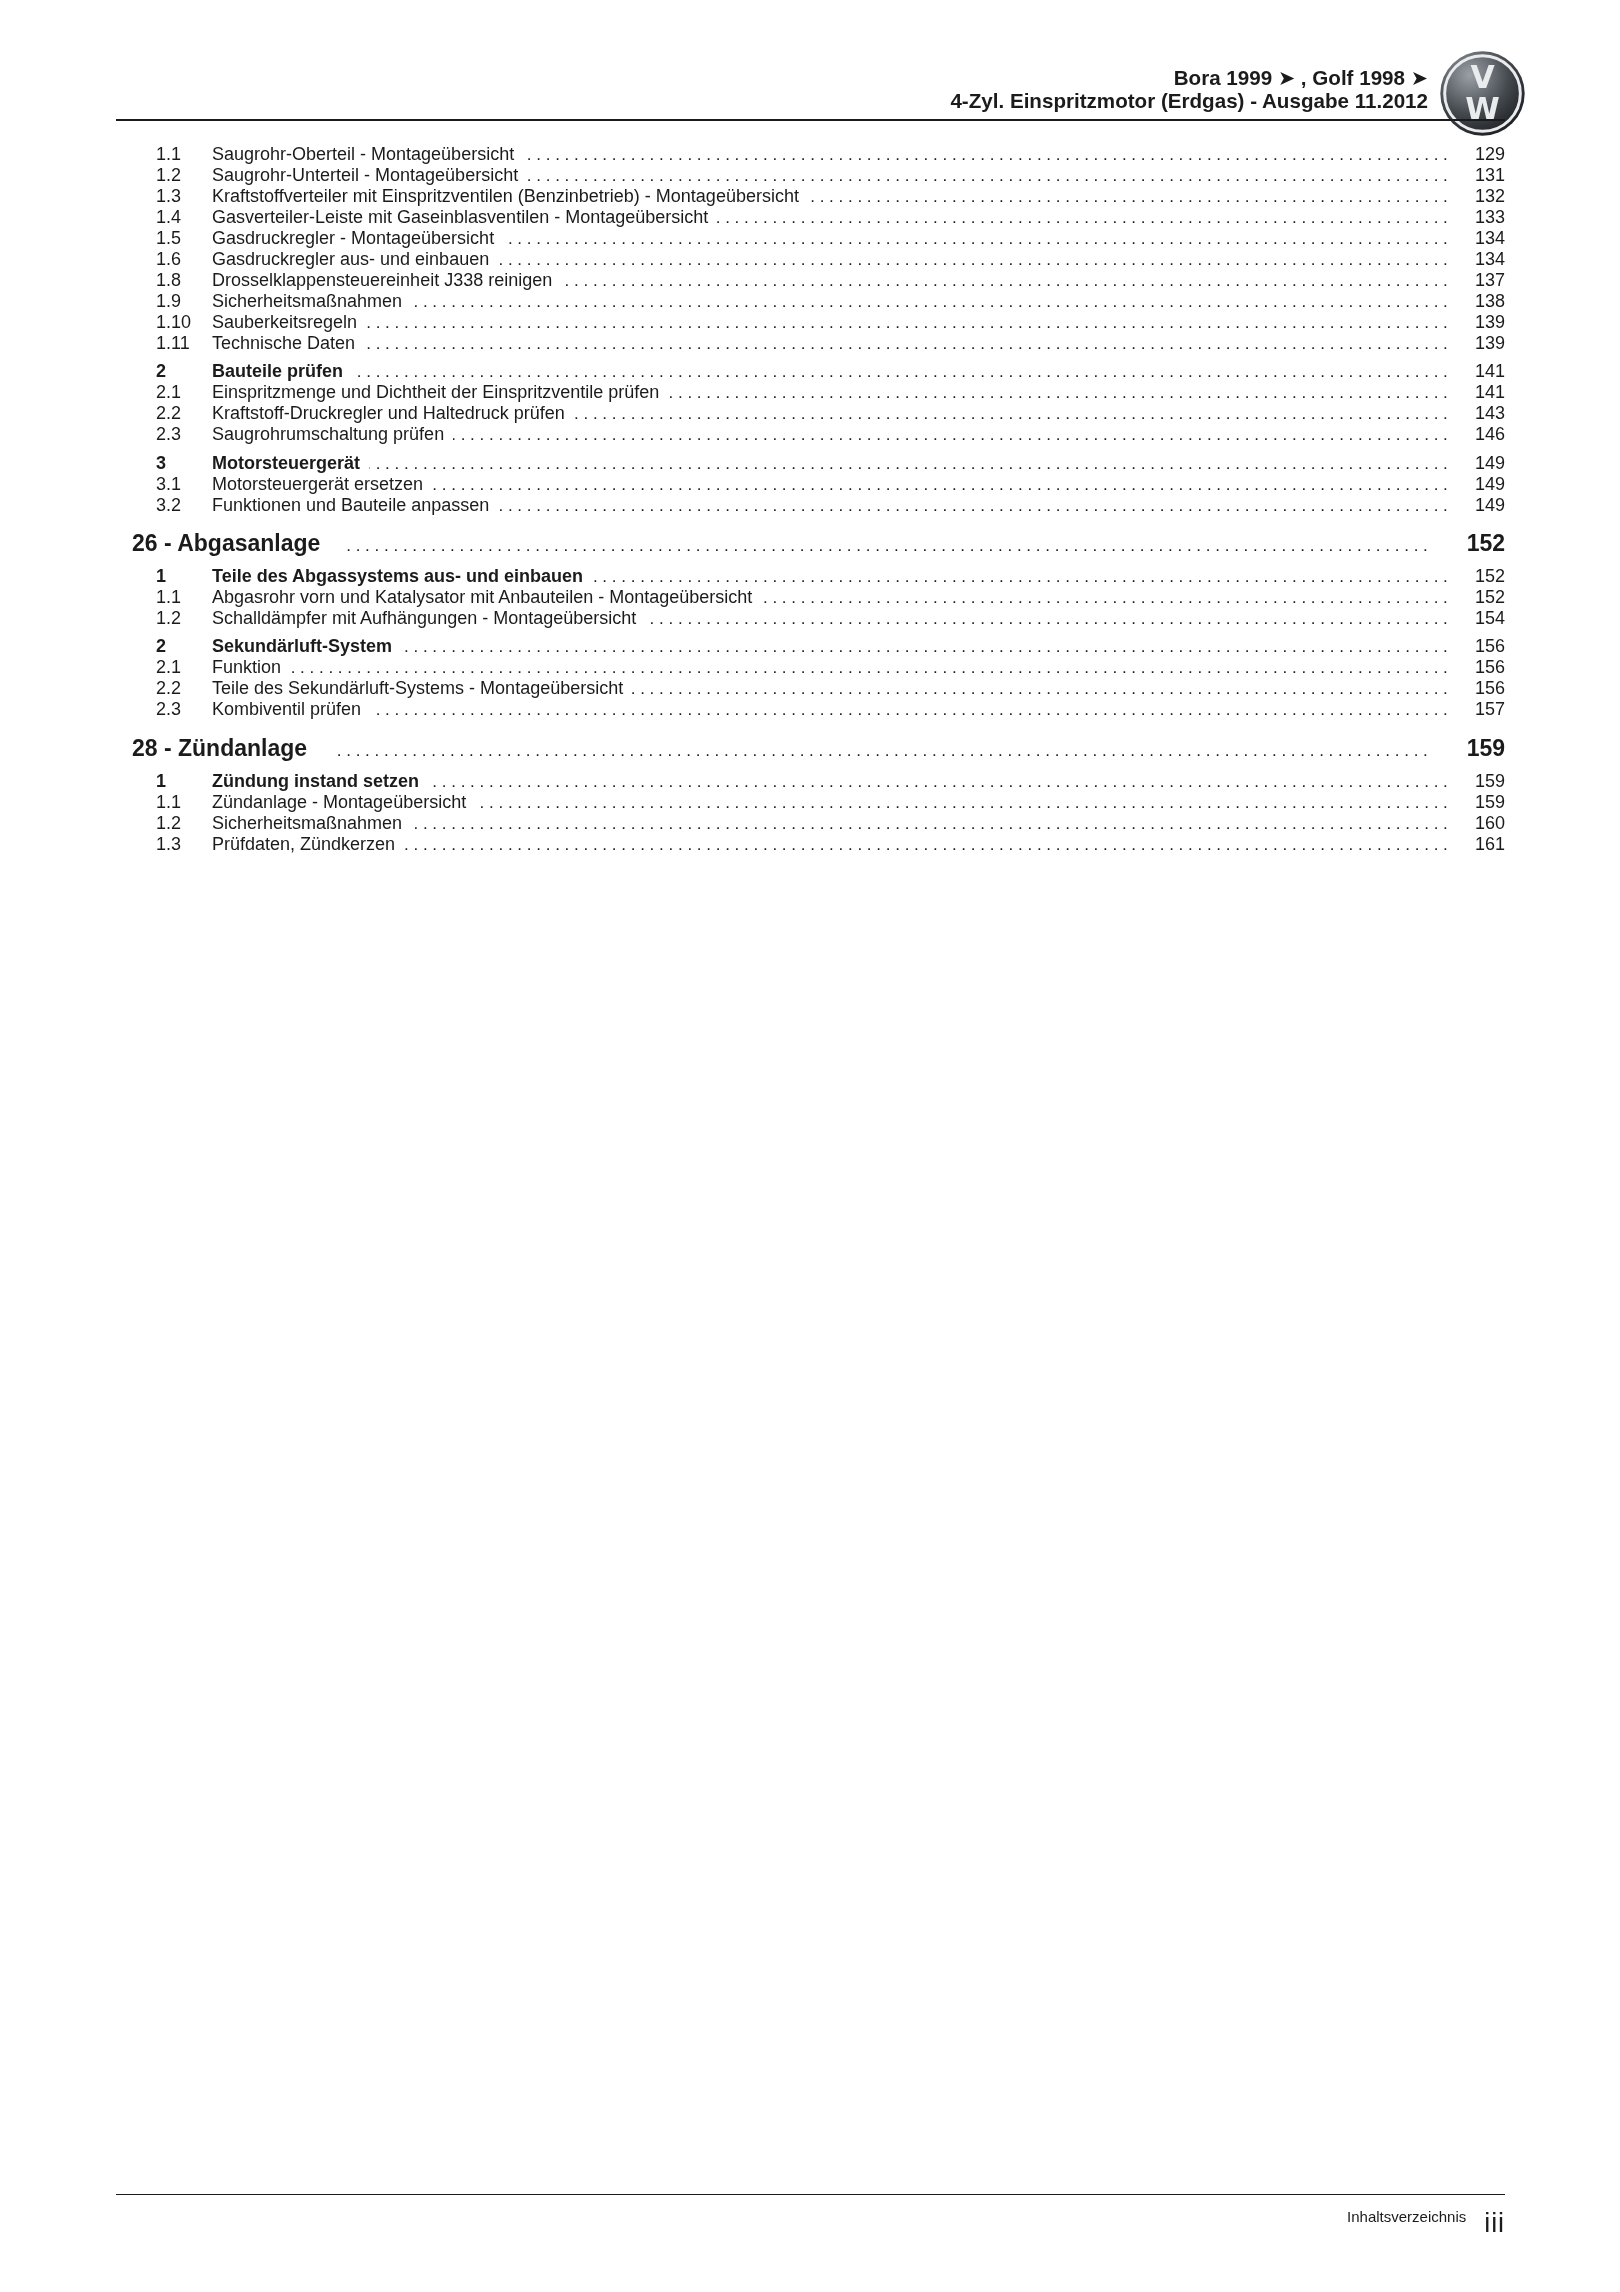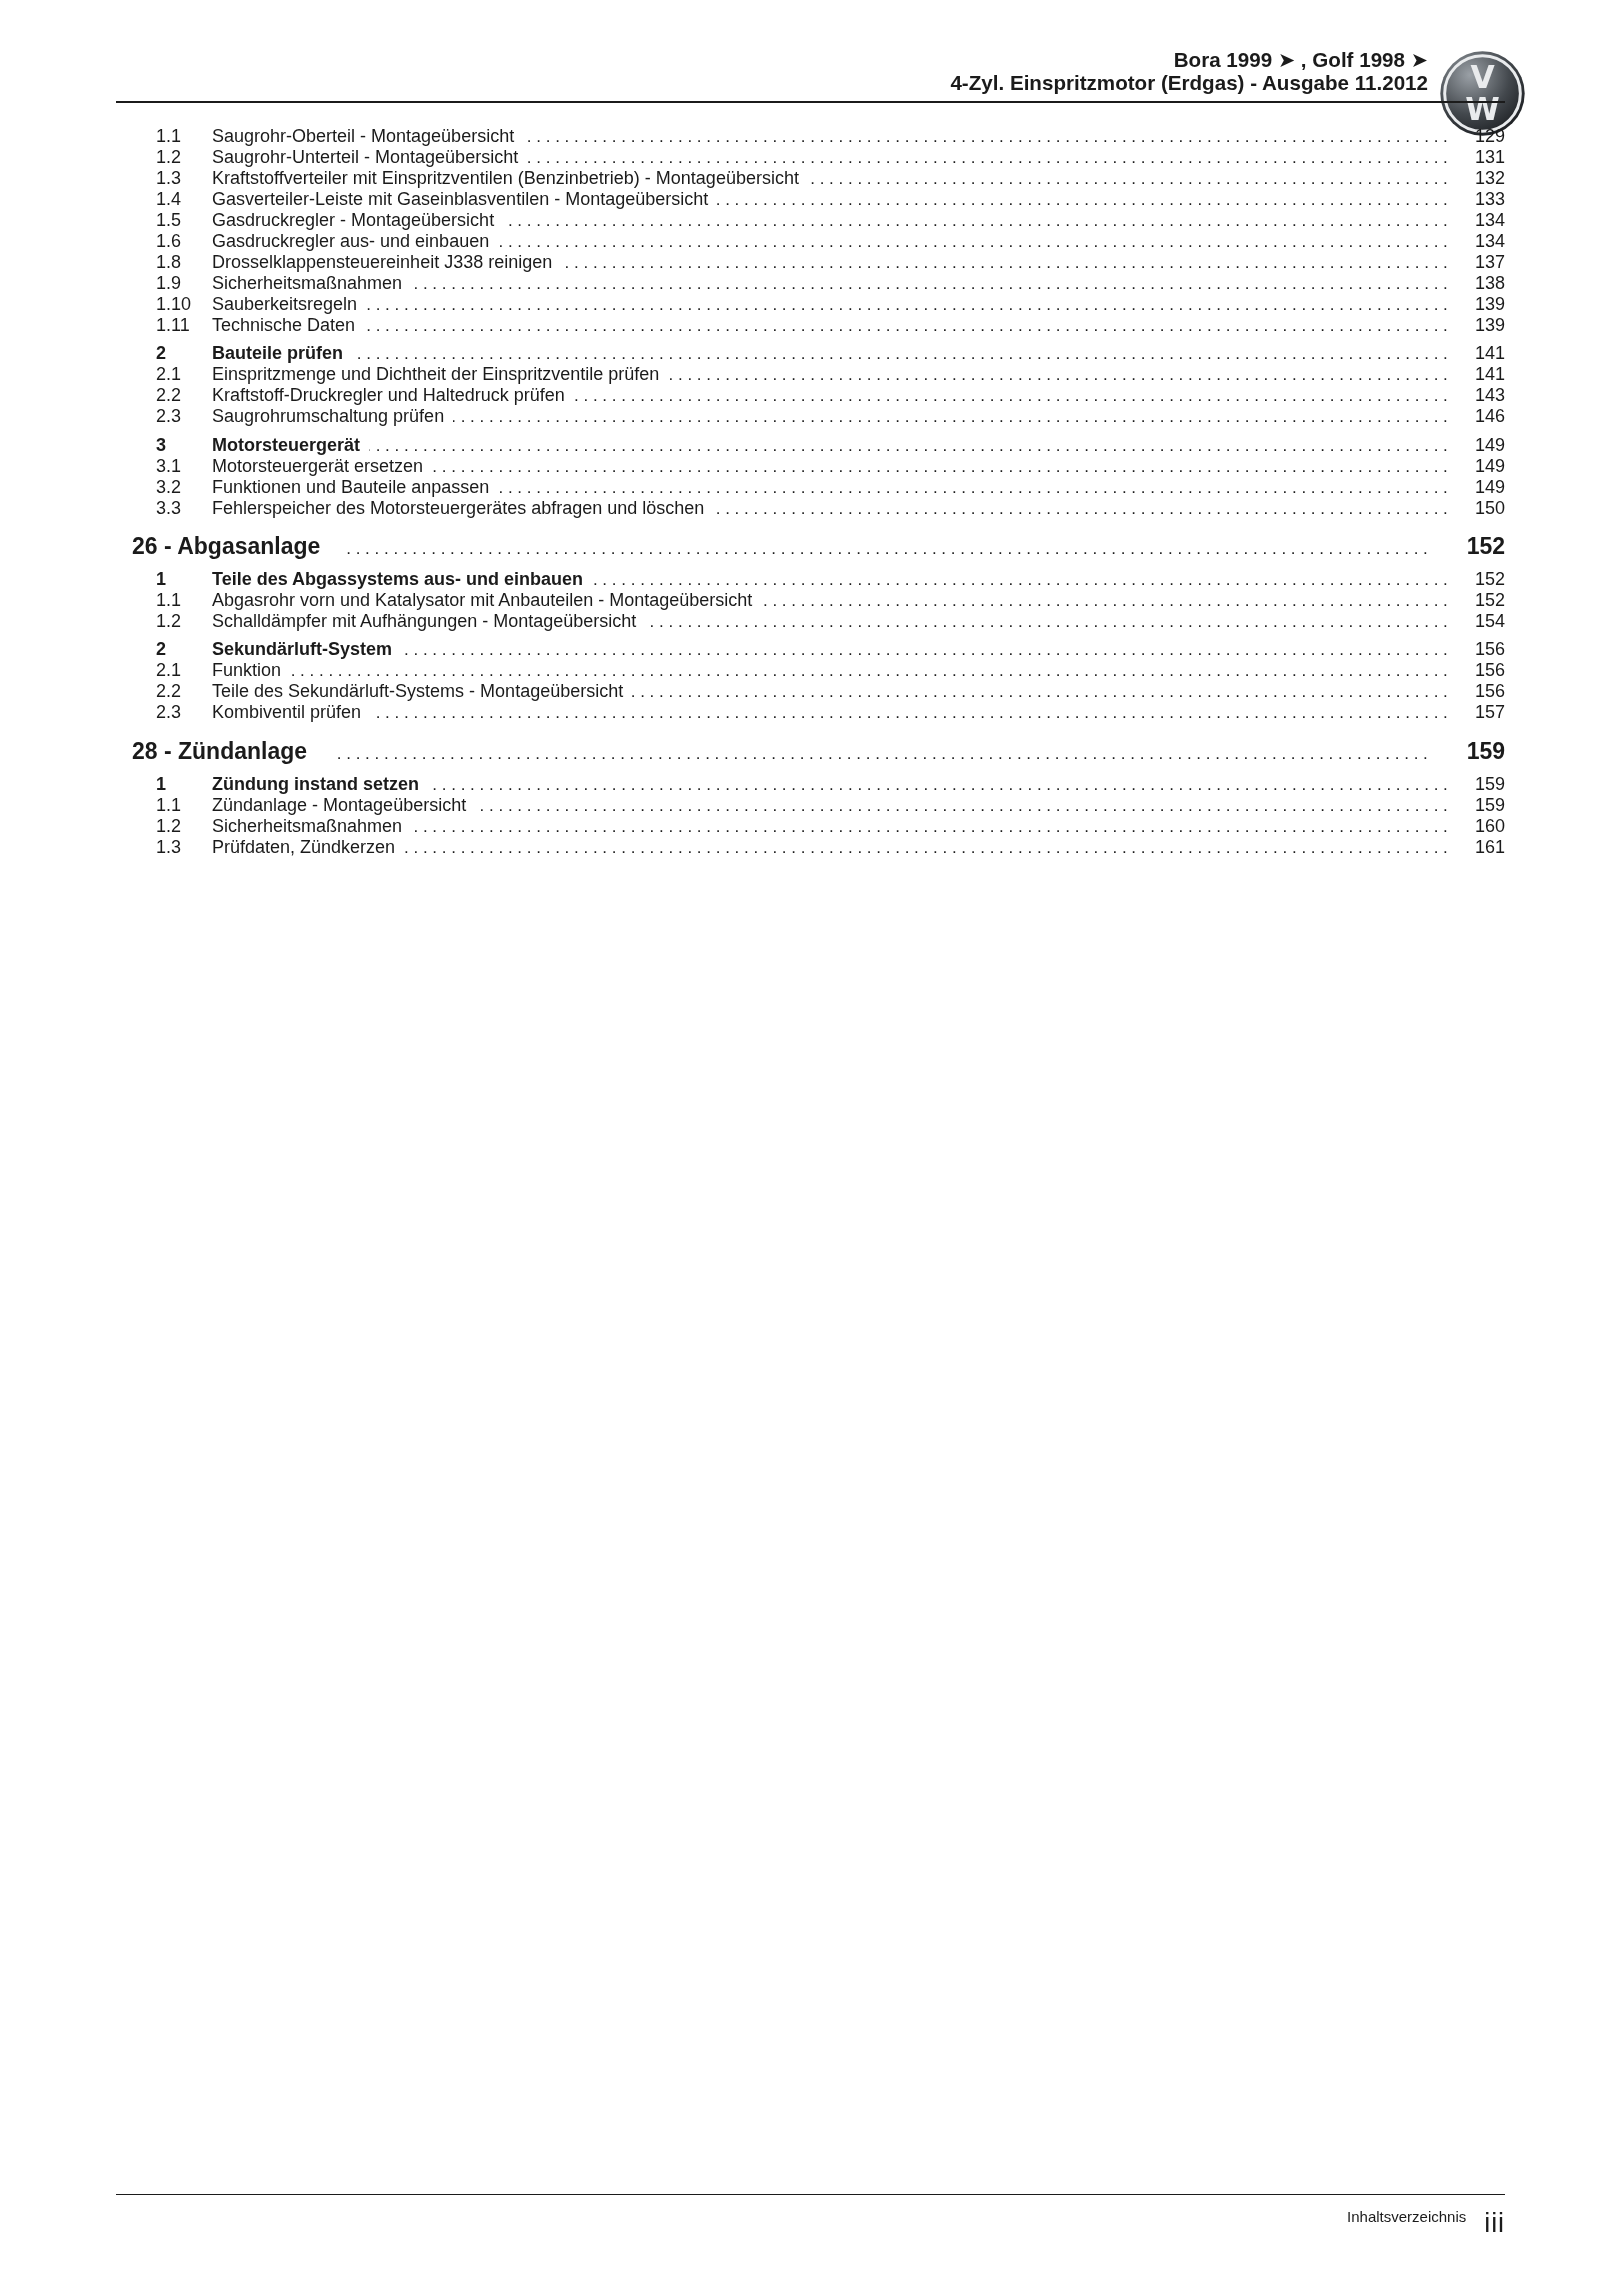--- a/index.html
+++ b/index.html
@@ -16,21 +16,21 @@
 
   .content {
     position: absolute;
     left: 116px;
     top: 0;
     width: 1389px;
   }
 
   
   .header {
-    padding-top: 48px;
+    padding-top: 66px;
     padding-right: 77px;
     text-align: right;
     font-weight: bold;
     font-size: 20.6px;
     line-height: 23px;
   }
   .header-rule {
     margin-top: 7.2px;
     border-top: 2.7px solid #1b1b1b;
   }
@@ -229,26 +229,20 @@
     <span class="title">Motorsteuergerät ersetzen</span>
     <span class="dots"></span>
     <span class="pagenum">149</span>
   </div>
         <div class="row entry">
     <span class="num">3.2</span>
     <span class="title">Funktionen und Bauteile anpassen</span>
     <span class="dots"></span>
     <span class="pagenum">149</span>
   </div>
-        <div class="row entry">
-    <span class="num">3.3</span>
-    <span class="title">Fehlerspeicher des Motorsteuergerätes abfragen und löschen</span>
-    <span class="dots"></span>
-    <span class="pagenum">150</span>
-  </div>
         <div class="row chapter">
     <span class="chapter-label">26 - Abgasanlage</span>
     <span class="dots"></span>
     <span class="pagenum">152</span>
   </div>
         <div class="row entry bold">
     <span class="num">1</span>
     <span class="title">Teile des Abgassystems aus- und einbauen</span>
     <span class="dots"></span>
     <span class="pagenum">152</span>

